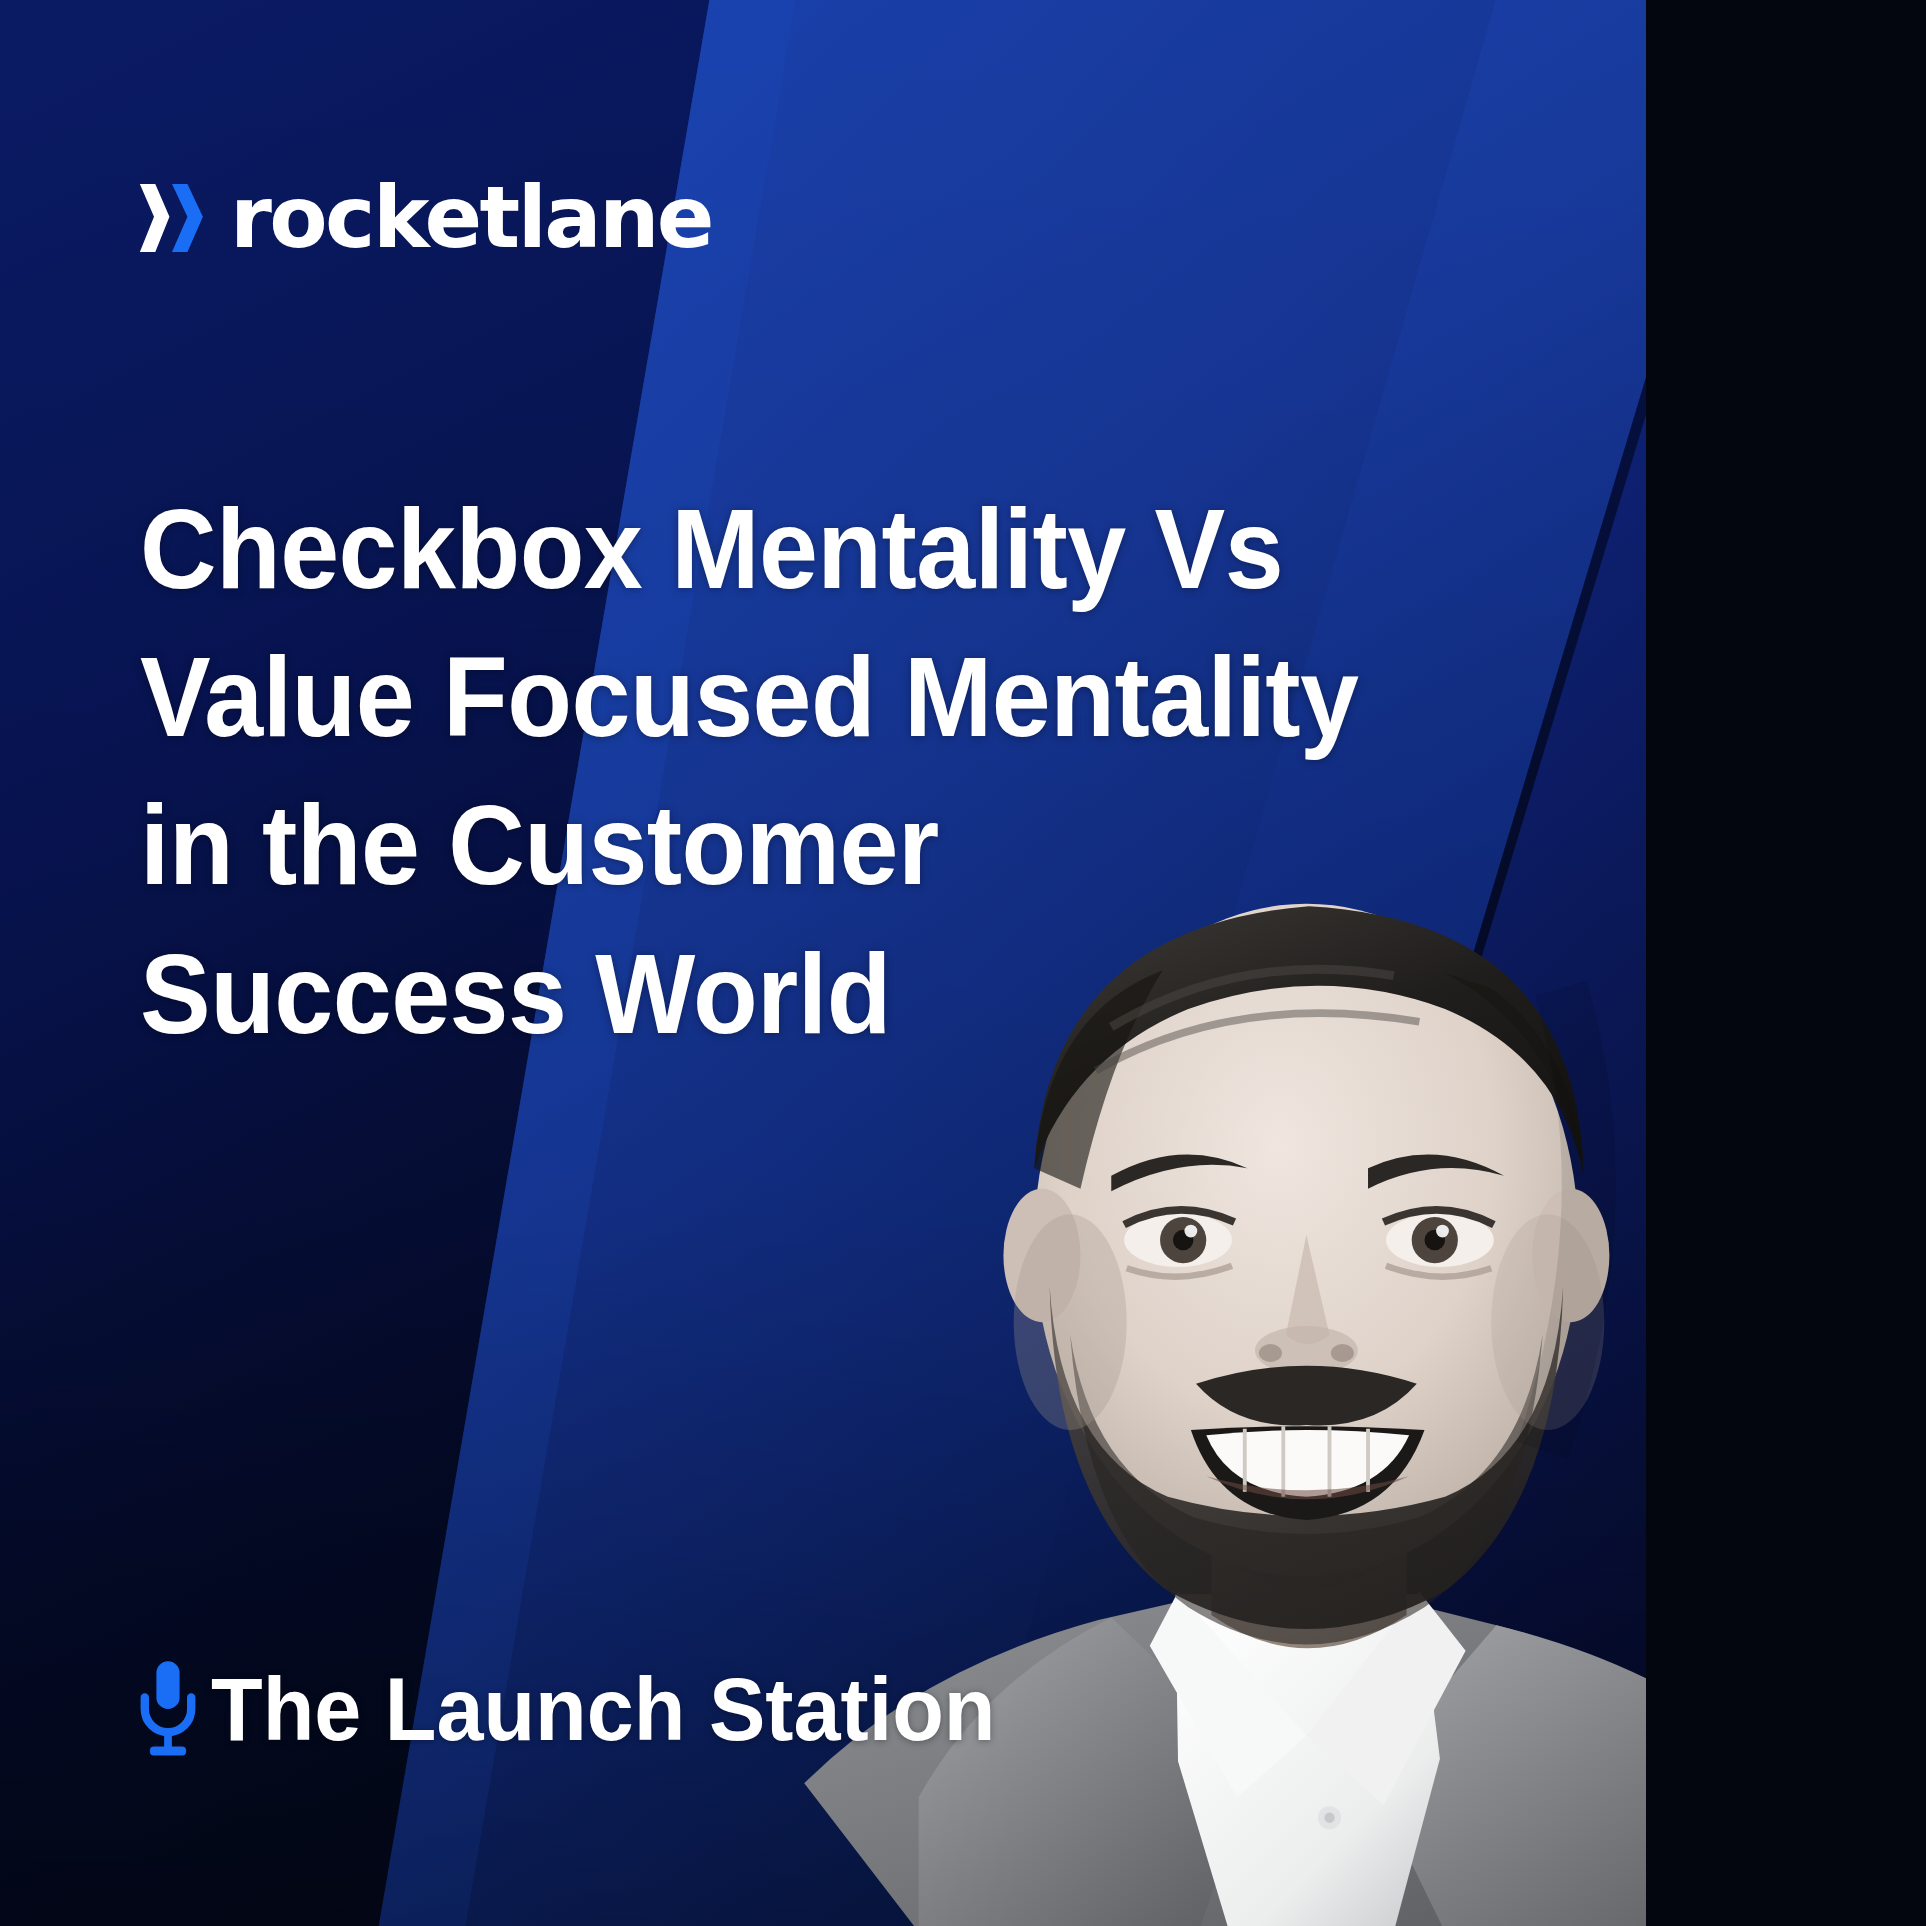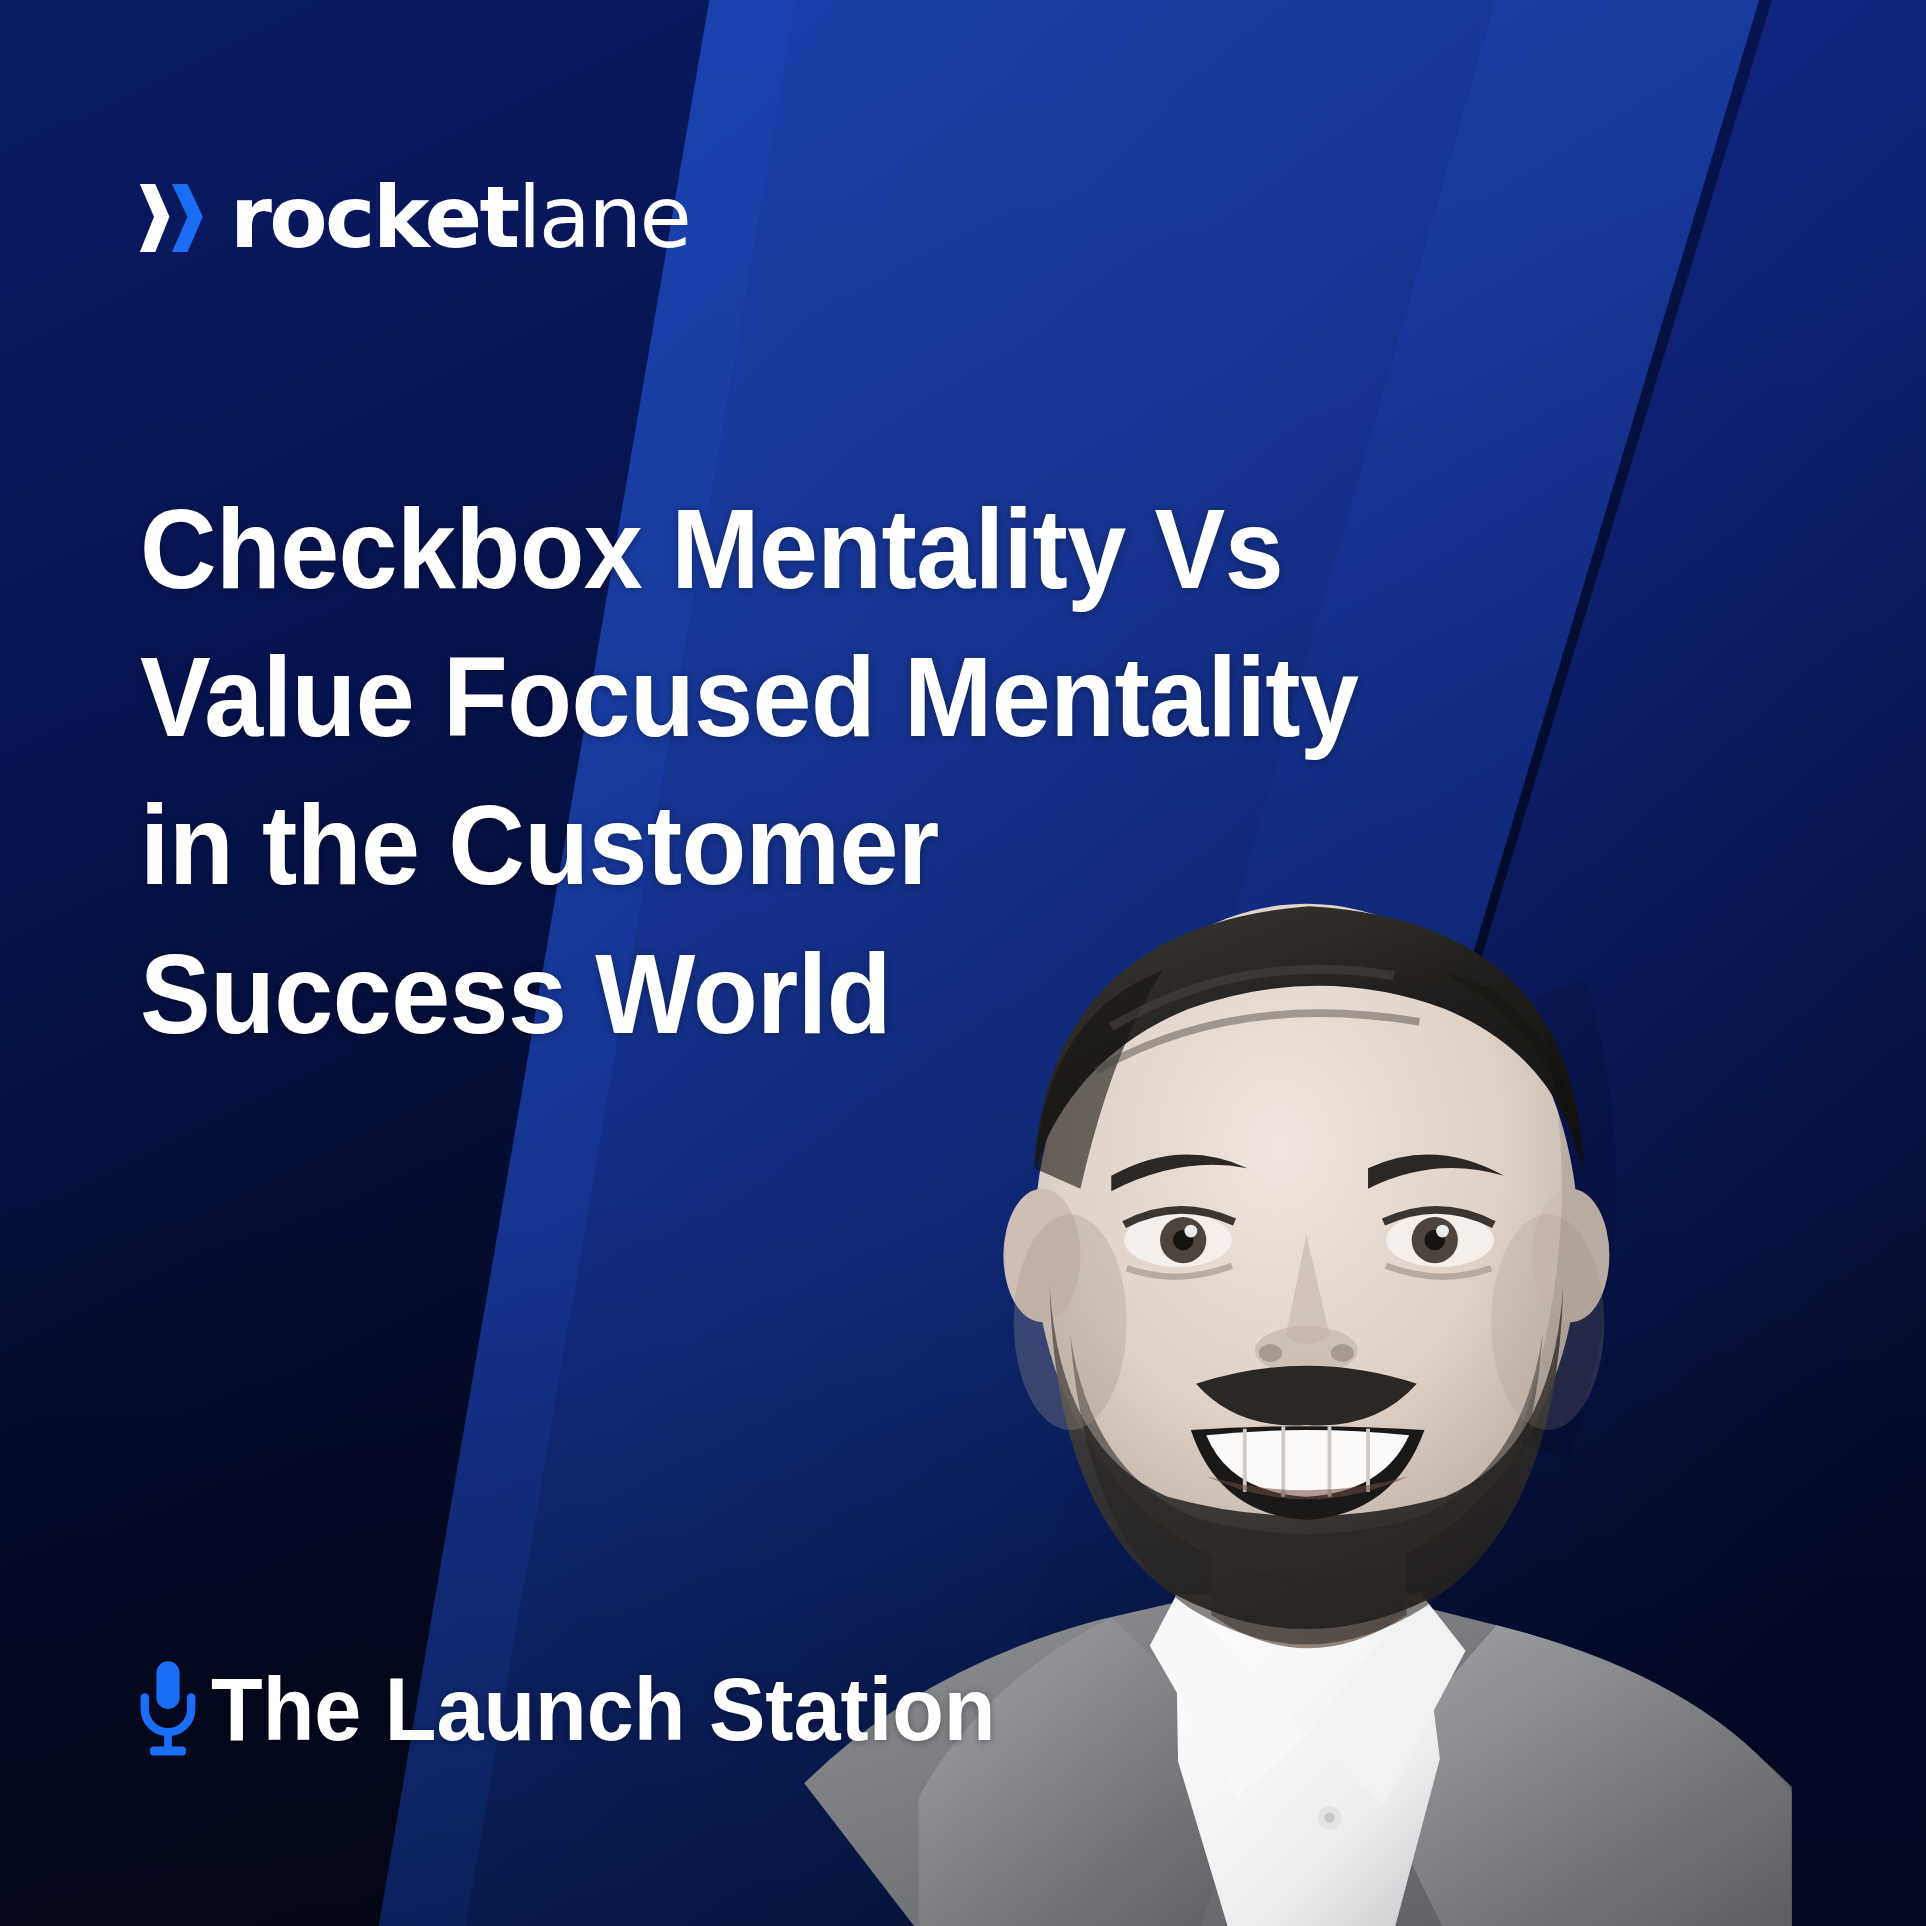--- a/index.html
+++ b/index.html
@@ -2,21 +2,21 @@
 <html style="font-size:10.3px"><head>
 <meta charset="utf-8">
 <title>Podcast Cover</title>
 <style>
   * { margin:0; padding:0; box-sizing:border-box; }
   html,body { width:1926px; height:1926px; overflow:hidden; background:#03060f; }
   body { font-family:"Liberation Sans", sans-serif; }
 
   #cover {
     position:relative;
-    width:1926px; height:1926px;
+    width:1646px; height:1926px;
     overflow:hidden;
     background:#050d33;
   }
 
   
   #bg { position:absolute; inset:0; width:1926px; height:1926px; }
 
   
   #logo-row {
     position:absolute;
@@ -28,21 +28,21 @@
   #logo-word {
     font-family:"DejaVu Sans", sans-serif;
     font-size:85px;
     line-height:1;
     letter-spacing:-2.6px;
     color:#ffffff;
     white-space:nowrap;
     display:flex; align-items:baseline;
   }
   #logo-word .w-rocket { font-weight:700; }
-  #logo-word .w-lane   { font-weight:400;text-align:right; }
+  #logo-word .w-lane   { font-weight:700;text-align:right; }
 
   
   #title {
     position:absolute;
     left:140px; top:475px;
     width:1502px;
     z-index:6;
     color:#ffffff;
     font-family:"Liberation Sans Narrow","Liberation Sans", sans-serif;
     font-size:114px;

